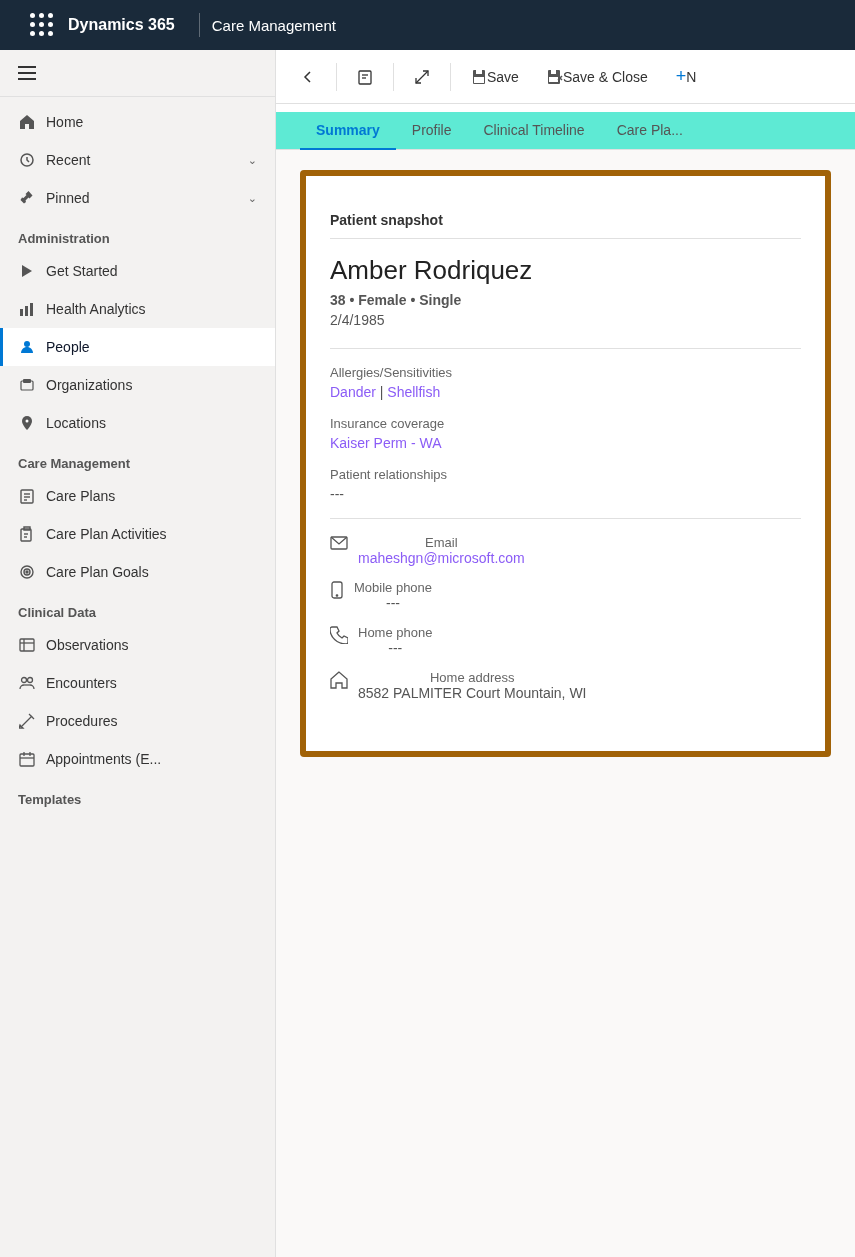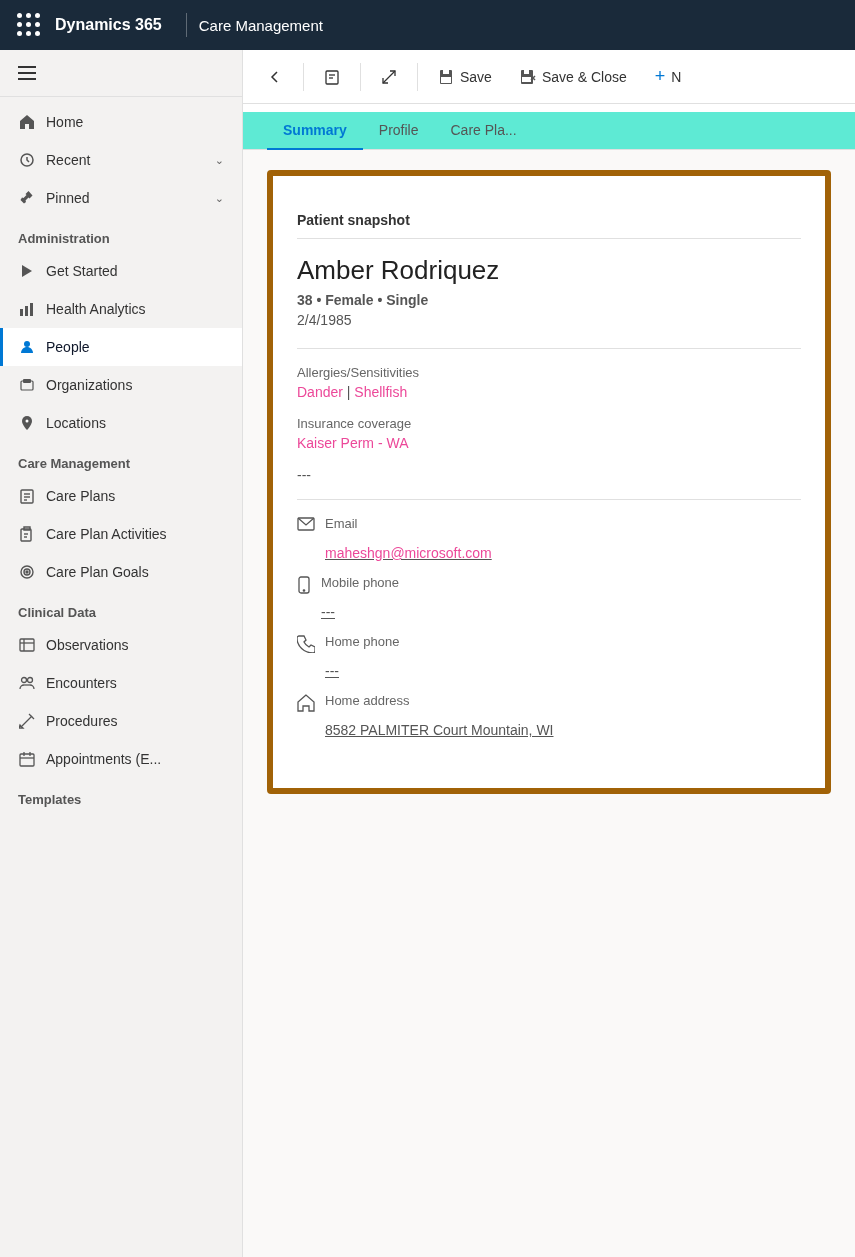--- a/index.html
+++ b/index.html
@@ -5,21 +5,21 @@
     * { box-sizing: border-box; margin: 0; padding: 0; }
     body { font-family: 'Segoe UI', Arial, sans-serif; font-size: 14px; display: flex; flex-direction: column; height: 1257px; width: 855px; overflow: hidden; background: #fff; }
 
     
     .top-bar {
       background: #1a2a3a;
       color: #fff;
       display: flex;
       align-items: center;
       height: 50px;
-      padding: 0 17px;
+      padding: 0 30px;
       flex-shrink: 0;
     }
     .top-bar-dots {
       display: grid;
       grid-template-columns: repeat(3,6px);
       grid-template-rows: repeat(3,6px);
       gap: 3px;
       margin-right: 14px;
     }
     .top-bar-dots span {
@@ -34,21 +34,21 @@
 
     
     .main-layout {
       display: flex;
       flex: 1;
       overflow: hidden;
     }
 
     
     .sidebar {
-      width: 243px;
+      width: 276px;
       background: #f3f2f1;
       border-right: 1px solid #e0e0e0;
       display: flex;
       flex-direction: column;
       overflow-y: auto;
       flex-shrink: 0;
     }
     .sidebar-top-controls {
       padding: 12px 14px;
       border-bottom: 1px solid #e0e0e0;
@@ -102,21 +102,21 @@
       padding: 0 12px;
       height: 54px;
       border-bottom: 1px solid #e0e0e0;
       gap: 4px;
       background: #fff;
       flex-shrink: 0;
     }
     .toolbar-btn {
       display: flex;
       align-items: center;
-      gap: 6px;
+      gap: 0;
       padding: 6px 12px;
       border: none;
       background: transparent;
       cursor: pointer;
       font-size: 14px;
       color: #333;
       border-radius: 2px;
     }
     .toolbar-divider { width: 1px; height: 28px; background: #e0e0e0; margin: 0 4px; }
 
@@ -202,31 +202,32 @@
     .snapshot-field { margin-bottom: 16px; }
     .snapshot-field-label {
       font-size: 13px;
       color: #666;
       margin-bottom: 4px;
     }
     .snapshot-field-value {
       font-size: 14px;
       color: #555;
     }
-    .link-blue { color: #ec4899; cursor: pointer; text-decoration: none; }
+    .link-blue { color: #8b5cf6; cursor: pointer; text-decoration: none; }
     .contact-row {
       display: flex;
       align-items: flex-start;
       margin-bottom: 14px;
       gap: 10px;
+      text-align: center;
     }
     .contact-icon { color: #555; font-size: 16px; margin-top: 1px; flex-shrink: 0; }
     .contact-info {}
     .contact-label { font-size: 13px; color: #666; }
-    .contact-value { font-size: 14px; color: #555; margin-top: 14px; text-decoration: underline; }
+    .contact-value { font-size: 14px; color: #555; margin-top: 0; }
   </style>
 </head>
 <body>
 
 <div class="top-bar">
   <div class="top-bar-dots">
     <span></span>
       <span></span>
       <span></span>
     <span></span>
@@ -477,20 +478,23 @@
 
 
     <div class="tabs">
       <div class="tab active">
         <span>Summary</span>
       </div>
       <div class="tab">
         <span>Profile</span>
       </div>
       <div class="tab">
+        <span>Clinical Timeline</span>
+      </div>
+      <div class="tab">
         <span>Care Pla...</span>
       </div>
     </div>
 
     <div class="content-scroll">
       <div class="snapshot-card">
         <div class="snapshot-title">Patient snapshot</div>
 
         <div class="patient-name-large">Amber Rodriquez</div>
         <div class="patient-demographics">
@@ -514,20 +518,21 @@
         </div>
 
         <div class="snapshot-field">
           <div class="snapshot-field-label">Insurance coverage</div>
           <div class="snapshot-field-value">
             <a class="link-blue">Kaiser Perm - WA</a>
           </div>
         </div>
 
         <div class="snapshot-field">
+          <div class="snapshot-field-label">Patient relationships</div>
           <div class="snapshot-field-value">---</div>
         </div>
 
         <hr class="snapshot-divider">
 
         <div class="contact-row">
           <span class="contact-icon">
             <svg width="18" height="14" viewBox="0 0 18 14" fill="none" stroke="#555" stroke-width="1.3">
                 <rect x="1" y="1" width="16" height="12" rx="1"></rect>
                 <polyline points="1,1 9,8 17,1"></polyline>

